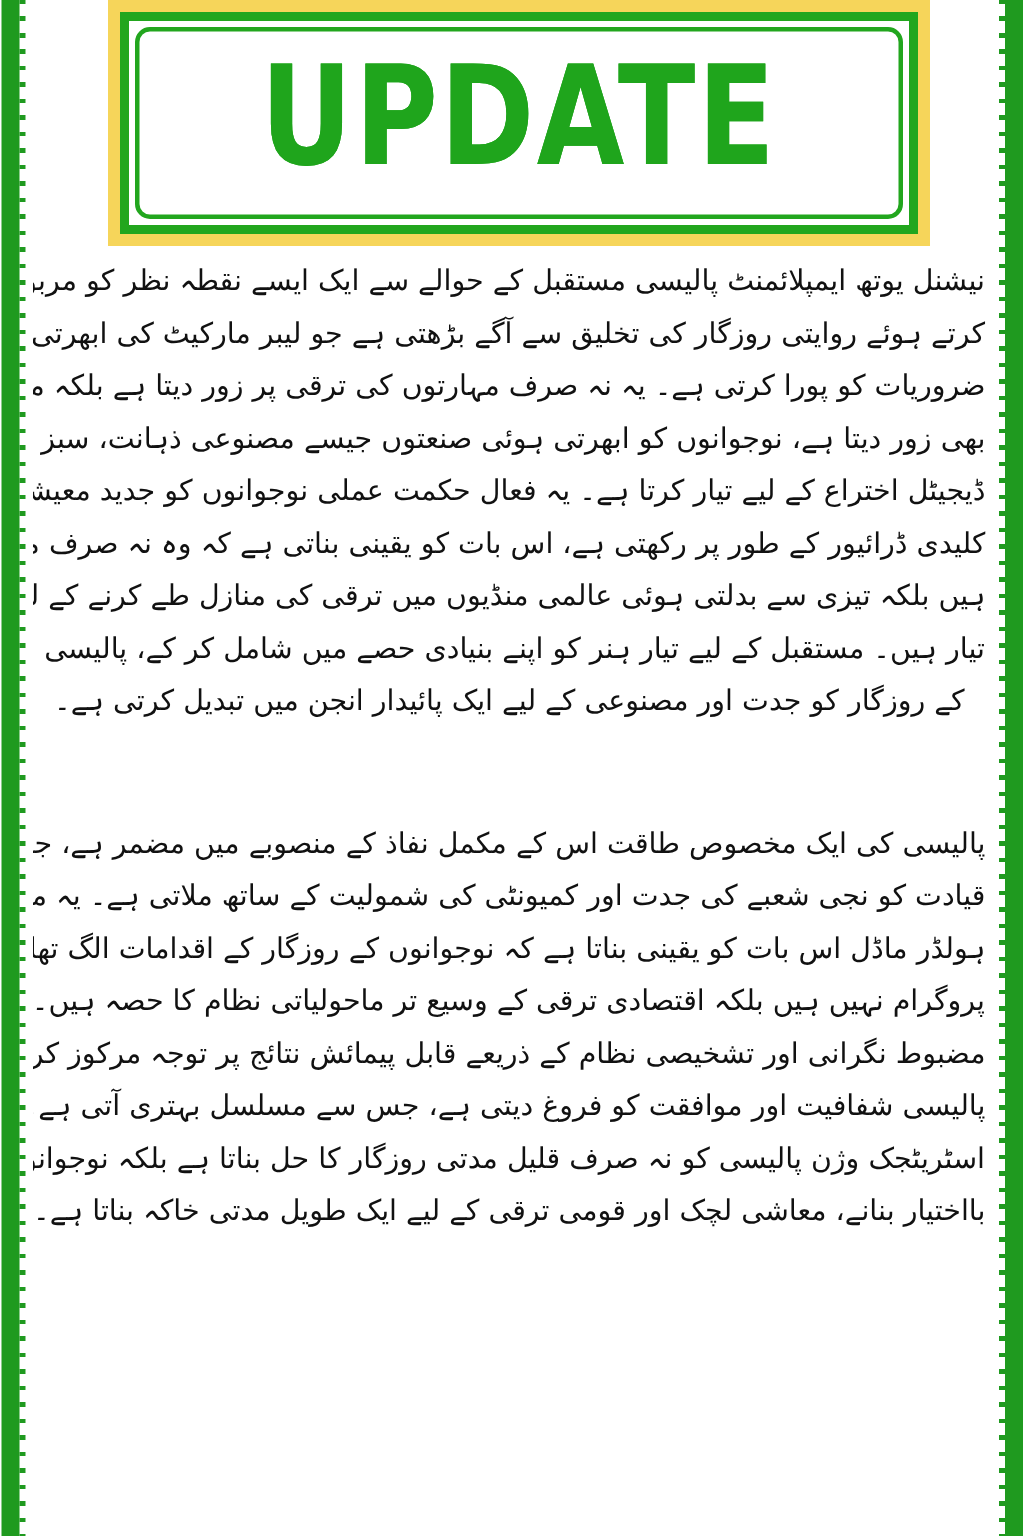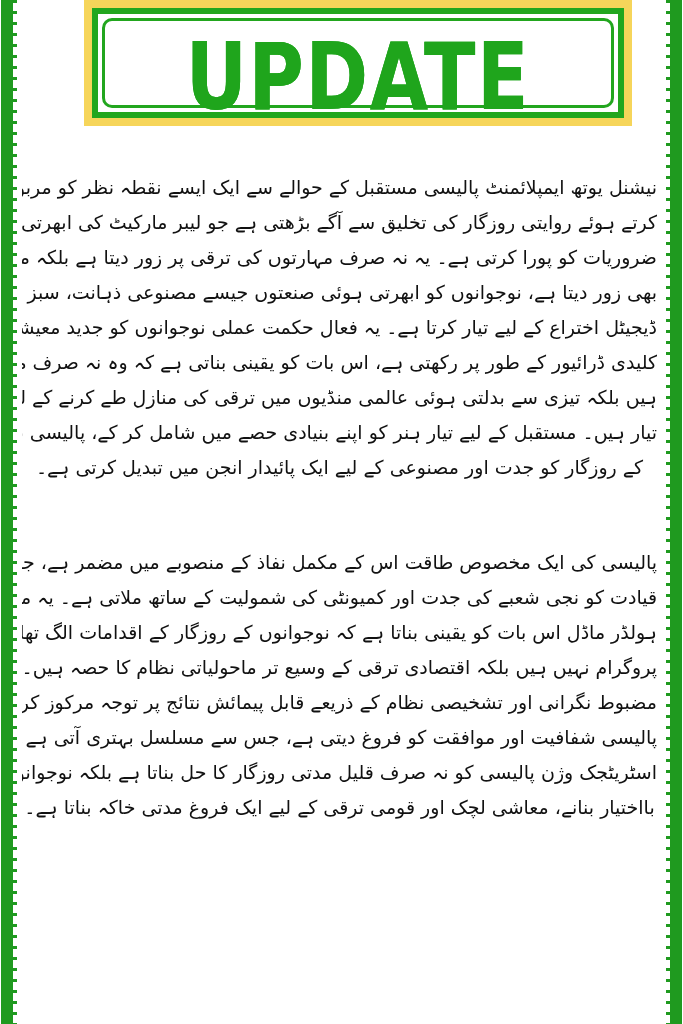--- a/index.html
+++ b/index.html
@@ -19,21 +19,21 @@
       background: repeating-linear-gradient(to bottom, #1f9a1f 0 3px, transparent 3px 11px);
     }
     .border-strip.left::before { right: -4px; }
     .border-strip.right::before { left: -4px; }
     .border-strip::after {
       content: ""; position: absolute; top: 0; bottom: 0; width: 2px;
       background: #ffffff; opacity: 0.0;
     }
 
     .header-frame {
-      position: absolute; left: 84px; top: 0; width: 548px; height: 126px;
+      position: absolute; left: 72px; top: 0; width: 548px; height: 164px;
       background: #f6d55a;
       box-sizing: border-box;
     }
     .header-stamp {
       position: absolute; left: 8px; top: 8px; right: 8px; bottom: 8px;
       background: #ffffff;
       border: 6px solid #22a61e;
       box-sizing: border-box;
     }
     .header-stamp .inner-line {
@@ -95,15 +95,15 @@
   </div>
   <div class="para-gap"></div>
   <div class="para">
     <span class="line">پالیسی کی ایک مخصوص طاقت اس کے مکمل نفاذ کے منصوبے میں مضمر ہے، جو حکومتی</span>
     <span class="line">قیادت کو نجی شعبے کی جدت اور کمیونٹی کی شمولیت کے ساتھ ملاتی ہے۔ یہ ملٹی اسٹیک</span>
     <span class="line">ہولڈر ماڈل اس بات کو یقینی بناتا ہے کہ نوجوانوں کے روزگار کے اقدامات الگ تھلگ</span>
     <span class="line">پروگرام نہیں ہیں بلکہ اقتصادی ترقی کے وسیع تر ماحولیاتی نظام کا حصہ ہیں۔ مزید برآں،</span>
     <span class="line">مضبوط نگرانی اور تشخیصی نظام کے ذریعے قابل پیمائش نتائج پر توجہ مرکوز کرتے ہوئے،</span>
     <span class="line">پالیسی شفافیت اور موافقت کو فروغ دیتی ہے، جس سے مسلسل بہتری آتی ہے۔ یہ</span>
     <span class="line">اسٹریٹجک وژن پالیسی کو نہ صرف قلیل مدتی روزگار کا حل بناتا ہے بلکہ نوجوانوں کو</span>
-    <span class="line last">بااختیار بنانے، معاشی لچک اور قومی ترقی کے لیے ایک فروغ مدتی خاکہ بناتا ہے۔</span>
+    <span class="line last">بااختیار بنانے، معاشی لچک اور قومی ترقی کے لیے ایک طویل مدتی خاکہ بناتا ہے۔</span>
   </div>
 </div>
 
 </body></html>

